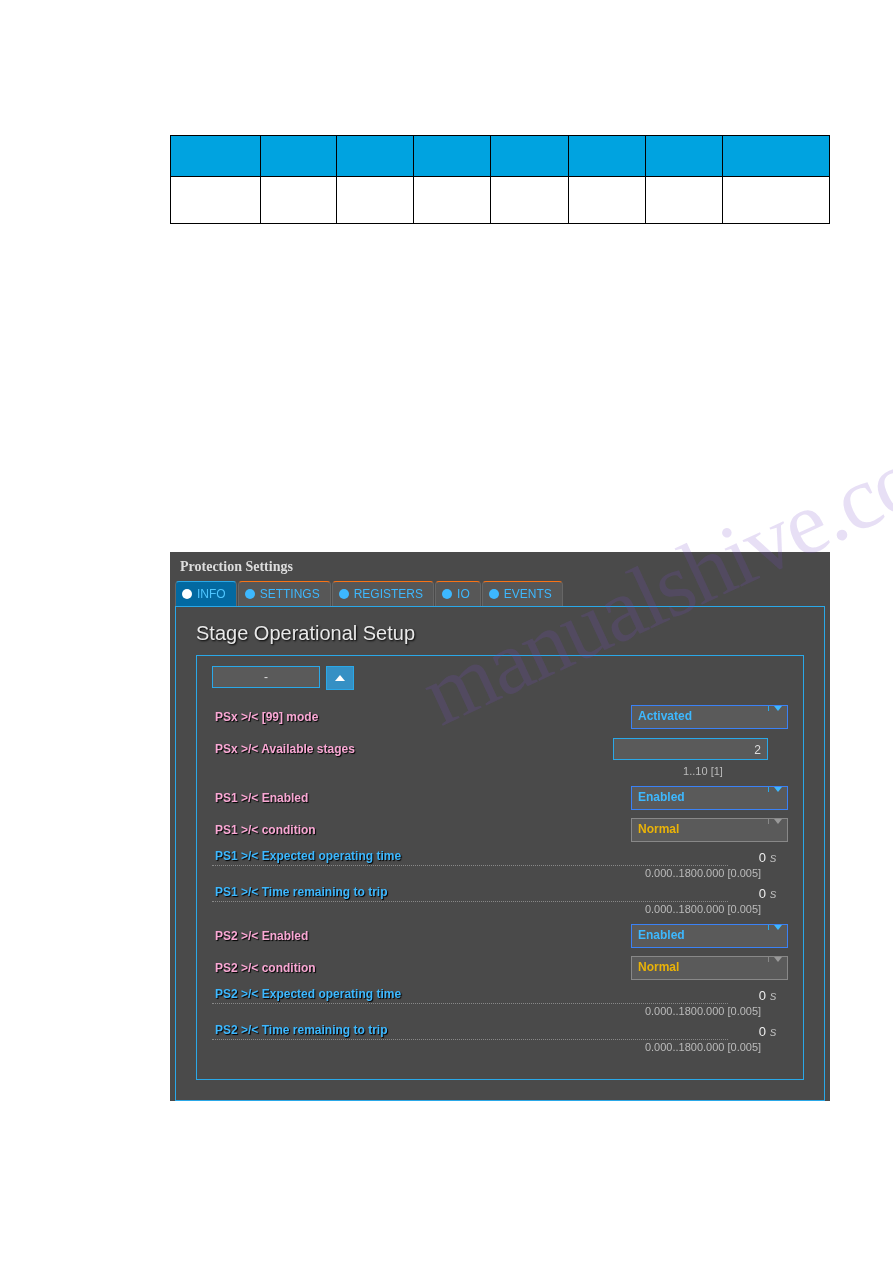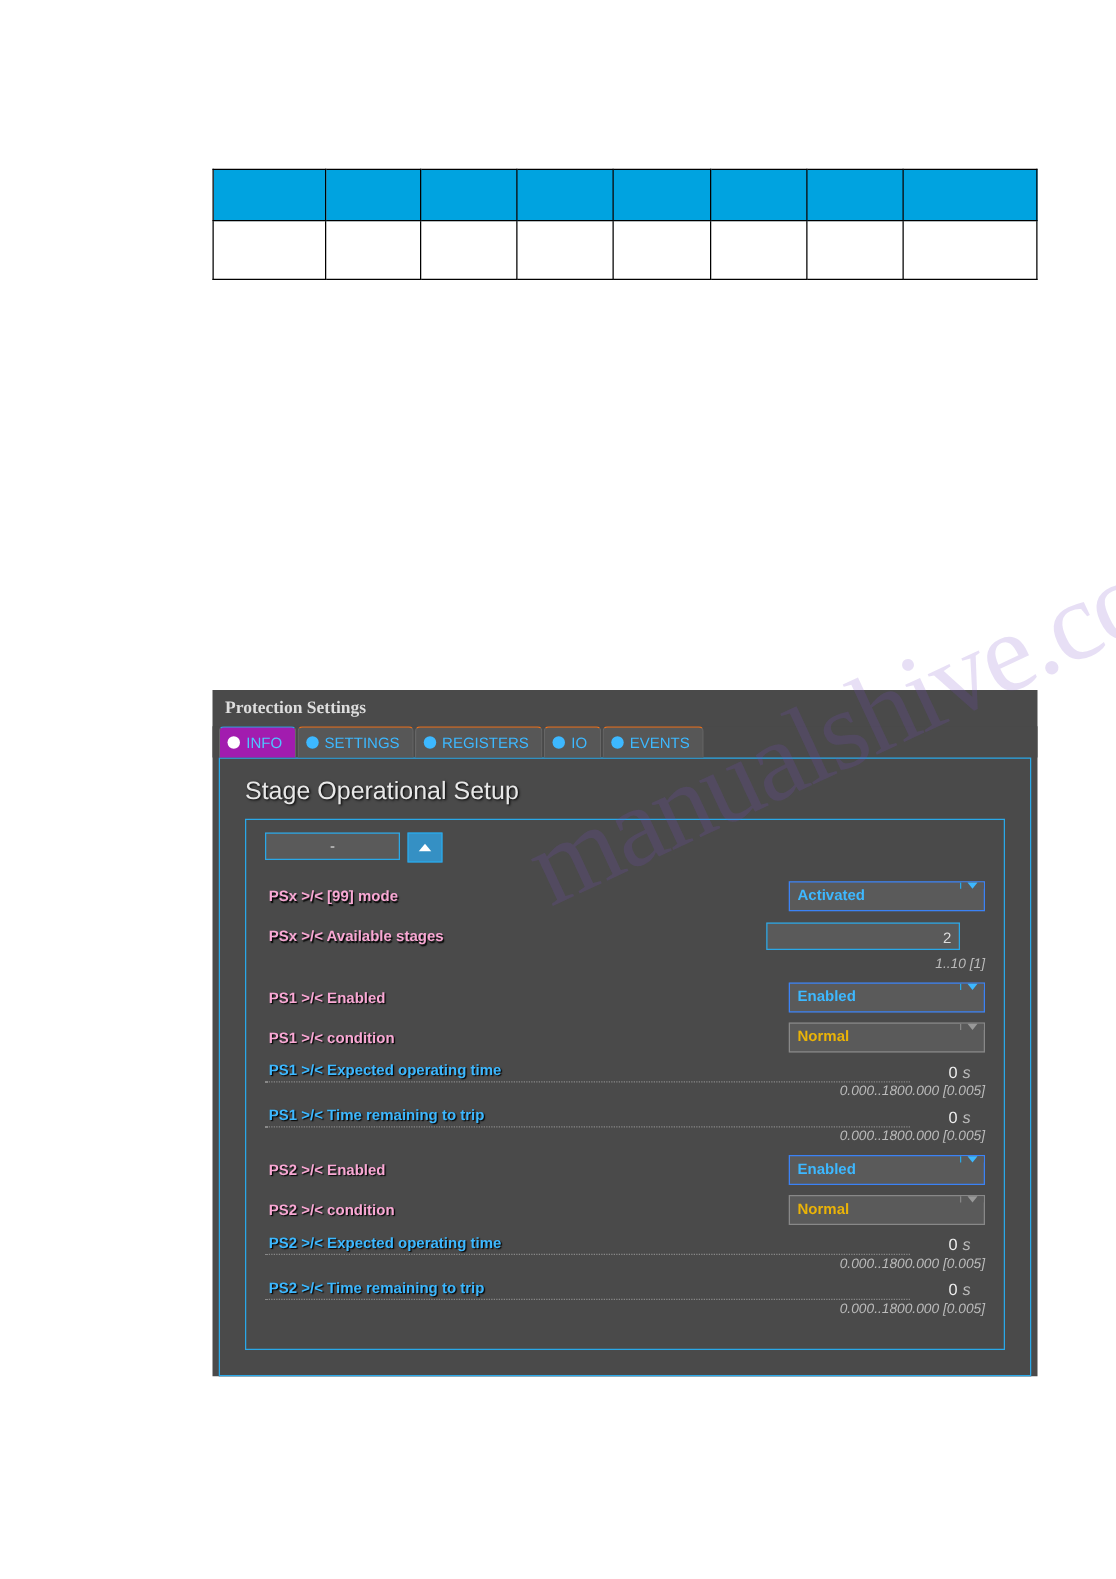--- a/index.html
+++ b/index.html
@@ -73,21 +73,21 @@
     background: #575757;
     border-top: 1px solid #f97316;
     border-left: 1px solid #666;
     border-right: 1px solid #666;
     cursor: pointer;
     gap: 5px;
     border-radius: 4px 4px 0 0;
     margin-right: 1px;
   }
   .tab.active {
-    background: #a21caf;
+    background: #0369a1;
     color: #4fc6ff;
     border-top: 1px solid #2aa8e8;
   }
   .tab-dot {
     width: 10px;
     height: 10px;
     border-radius: 50%;
     background: #3db8ff;
     display: inline-block;
   }
@@ -175,22 +175,21 @@
     color: #ddd;
     font-size: 12px;
     text-align: right;
     padding: 0 6px;
     box-sizing: border-box;
     line-height: 22px;
   }
   .range-hint {
     color: #bbb;
     font-size: 11px;
-    font-style: italic;
-    text-align: right;
+    text-align: center;
     margin-top: 1px;
     margin-bottom: 6px;
     width: 170px;
     margin-left: auto;
   }
   .val-row {
     display: flex;
     align-items: center;
     margin-top: 4px;
   }

